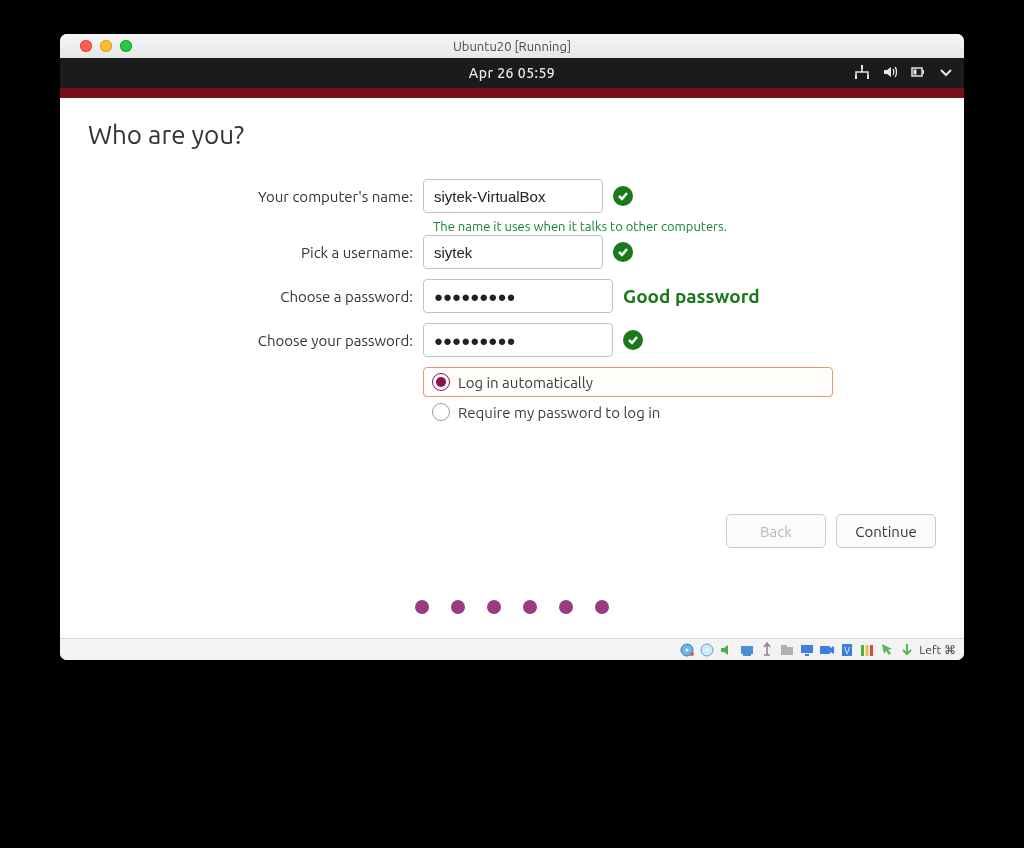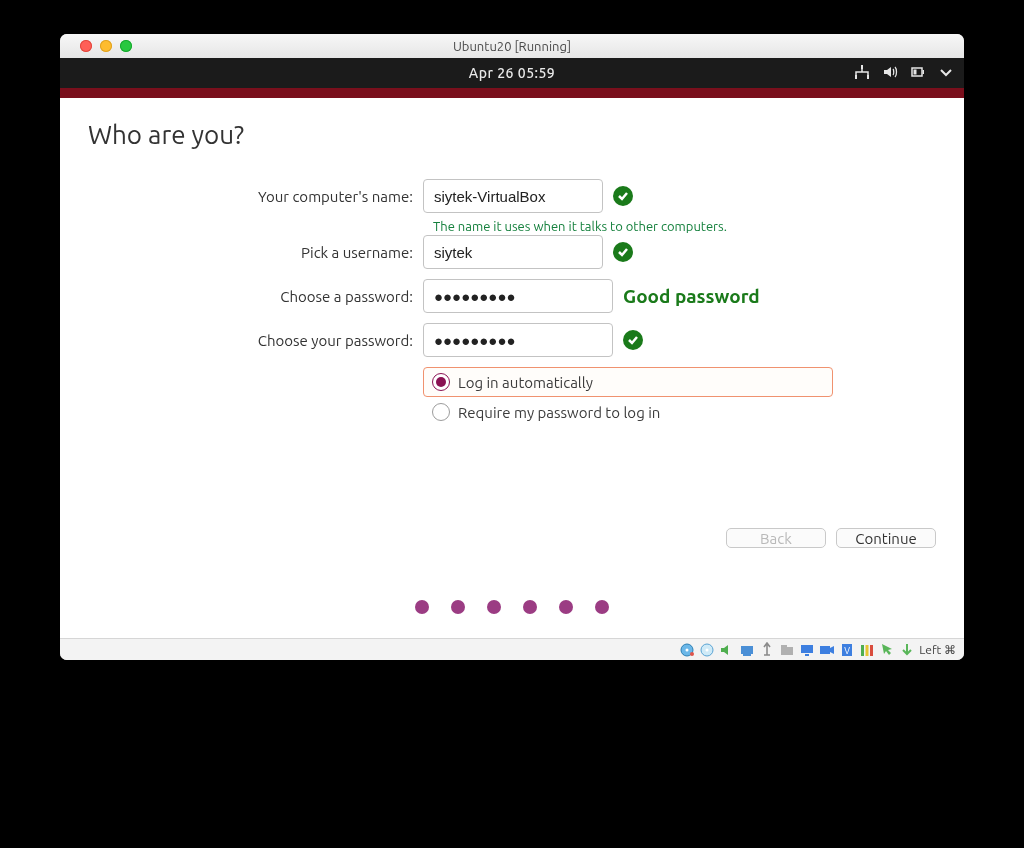--- a/index.html
+++ b/index.html
@@ -102,21 +102,21 @@
     border:1px solid #9c9c9c; display:inline-flex; align-items:center; justify-content:center;
     background:#fff;
   }
   .radio.on { border-color:#8a1253; }
   .radio.on::after { content:""; width:10px; height:10px; border-radius:50%; background:#8a1253; }
   .buttons {
     position:absolute; right:28px; bottom:90px;
     display:flex; gap:10px;
   }
   .btn {
-    min-width:100px; height:20px; padding:8px 18px;
+    min-width:100px; height:34px; padding:8px 18px;
     border:1px solid #c9c9c9; border-radius:5px;
     background:#fbfbfb; color:#333; font-size:15px;
     display:inline-flex; align-items:center; justify-content:center;
   }
   .btn.disabled { color:#b9b9b9; }
   .pager {
     position:absolute; left:0; right:0; bottom:24px;
     display:flex; justify-content:center; gap:22px;
   }
   .pager .pdot { width:14px; height:14px; border-radius:50%; background:#9b3c83; }

